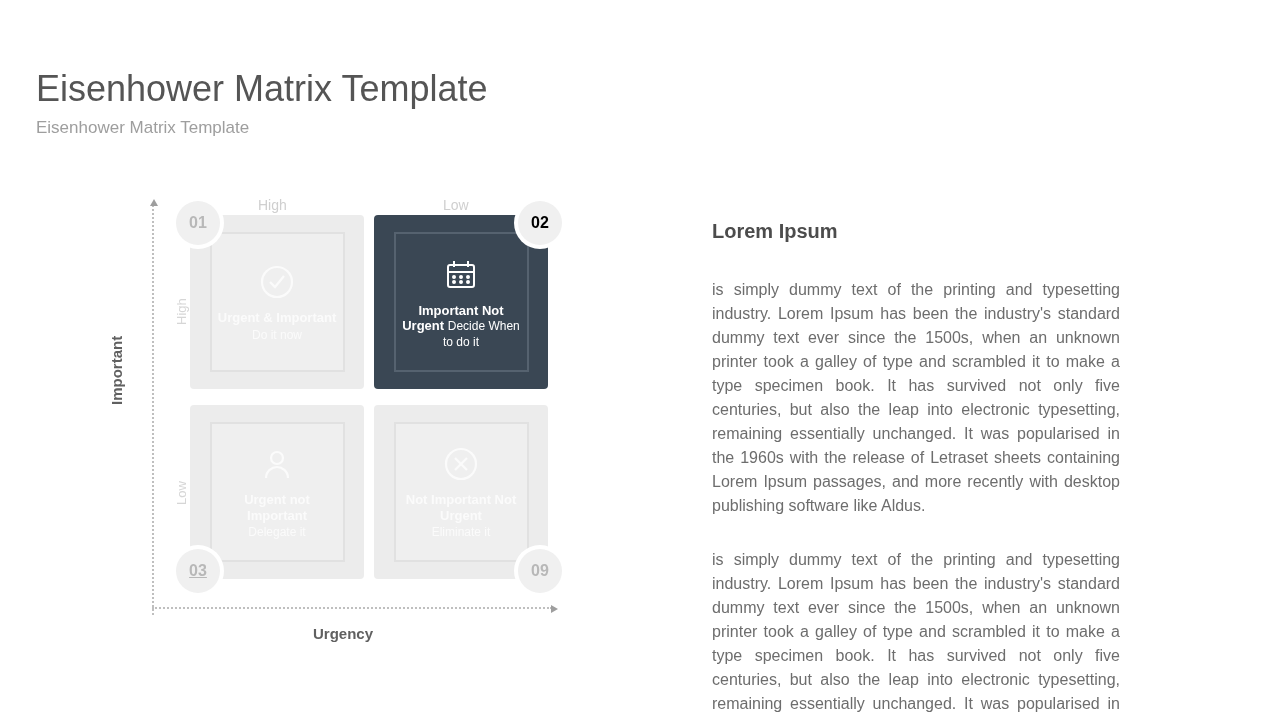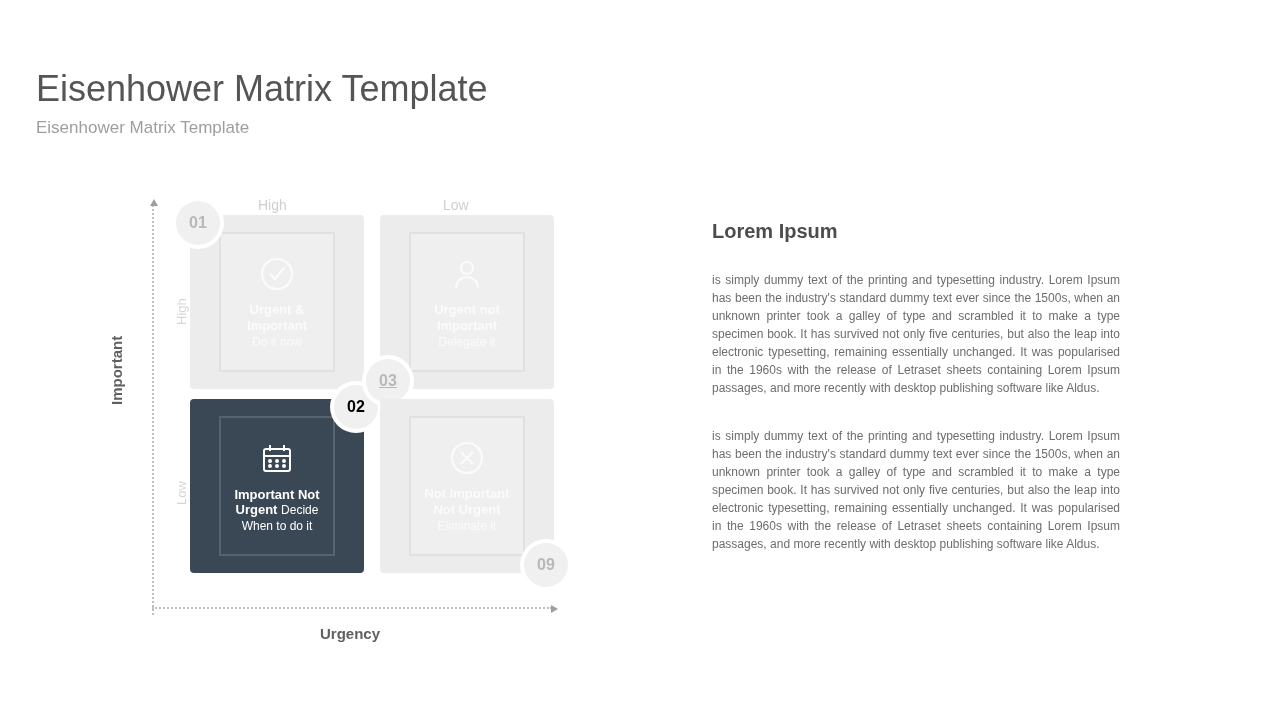--- a/index.html
+++ b/index.html
@@ -9,42 +9,42 @@
     background:#fff;
     color:#505050;
     position:relative;
     overflow:hidden;
   }
   .page-title { position:absolute; left:36px; top:68px; font-size:36px; font-weight:400; color:#555; }
   .page-subtitle { position:absolute; left:36px; top:118px; font-size:17px; font-weight:400; color:#9e9e9e; }
 
   .matrix-area { position:absolute; left:108px; top:185px; width:470px; height:470px; }
   .y-axis-label { position:absolute; left:0px; top:220px; transform:rotate(-90deg); transform-origin:left top; font-size:15px; font-weight:700; color:#606060; }
-  .x-axis-label { position:absolute; left:212px; top:440px; font-size:15px; font-weight:700; color:#606060; }
+  .x-axis-label { position:absolute; left:205px; top:440px; font-size:15px; font-weight:700; color:#606060; }
 
   
   .axis-v { position:absolute; left:44px; top:20px; height:410px; border-left:2px dotted #bfbfbf; }
   .axis-v::before { content:""; position:absolute; top:-6px; left:-4px; width:0;height:0; border-left:4px solid transparent;border-right:4px solid transparent;border-bottom:7px solid #9e9e9e; }
   .axis-h { position:absolute; left:44px; top:422px; width:400px; border-top:2px dotted #bfbfbf; }
   .axis-h::after { content:""; position:absolute; right:-6px; top:-4px; width:0;height:0; border-top:4px solid transparent;border-bottom:4px solid transparent;border-left:7px solid #9e9e9e; }
 
   .col-label { position:absolute; top:12px; font-size:14px; color:#cfcfcf; font-weight:500;}
   .row-label { position:absolute; left:66px; font-size:13px; color:#d6d6d6; font-weight:500; transform:rotate(-90deg); transform-origin:left top;}
 
-  .grid { position:absolute; left:82px; top:30px; width:370px; height:370px; display:flex; flex-wrap:wrap; gap:10px;flex-direction:column; }
+  .grid { position:absolute; left:82px; top:30px; width:370px; height:370px; display:flex; flex-wrap:wrap; gap:10px; }
 
   .quad {
     width:174px; height:174px;
     background:#ececec;
     border-radius:4px;
     position:relative;
     display:flex; align-items:center; justify-content:center;
   }
   .quad-inner {
-    width:116px; height:140px;
+    width:135px; height:140px;
     border:2px solid #e1e1e1;
     background:#efefef;
     display:flex; flex-direction:column; align-items:center; justify-content:center;
     padding:6px; text-align:center;
   }
   .quad.active { background:#3a4754; }
   .quad.active .quad-inner { background:#3a4754; border:2px solid #55626f; }
   .quad .icon { color:#fff; margin-bottom:8px; }
   .quad .qt-title { font-size:13px; font-weight:700; color:#fff; line-height:1.2;}
   .quad .qt-sub { font-size:12px; color:#fff; margin-top:2px; line-height:1.2;}
@@ -53,22 +53,22 @@
   .badge {
     position:absolute; width:44px; height:44px; border-radius:50%;
     background:#f0f0f0; box-shadow:0 0 0 4px #fff;
     display:flex; align-items:center; justify-content:center;
     font-size:16px; font-weight:700; color:#b8b8b8;
   }
   .badge.active { color:#000000; }
   .b1{top:-14px;left:-14px;} .b2{top:-14px;right:-14px;} .b3{bottom:-14px;left:-14px;text-decoration:underline;} .b4{bottom:-14px;right:-14px;}
 
   .right-panel { position:absolute; left:712px; top:220px; width:408px; }
-  .rp-title { font-size:20px; font-weight:700; color:#4c4c4c; font-family:"Trebuchet MS","Segoe UI",sans-serif; margin-bottom:28px;}
-  .rp-body p { font-size:12px; color:#6d6d6d; line-height:1.5; text-align:justify; margin-bottom:30px;}
+  .rp-title { font-size:20px; font-weight:700; color:#4c4c4c; font-family:"Trebuchet MS","Segoe UI",sans-serif; margin-bottom:35px;}
+  .rp-body p { font-size:16px; color:#6d6d6d; line-height:1.5; text-align:justify; margin-bottom:30px;}
 
   svg { display:block; }
 </style>
 </head>
 <body>
 
 <div class="page-title">Eisenhower Matrix Template</div>
 <div class="page-subtitle">Eisenhower Matrix Template</div>
 
 <div class="matrix-area">

